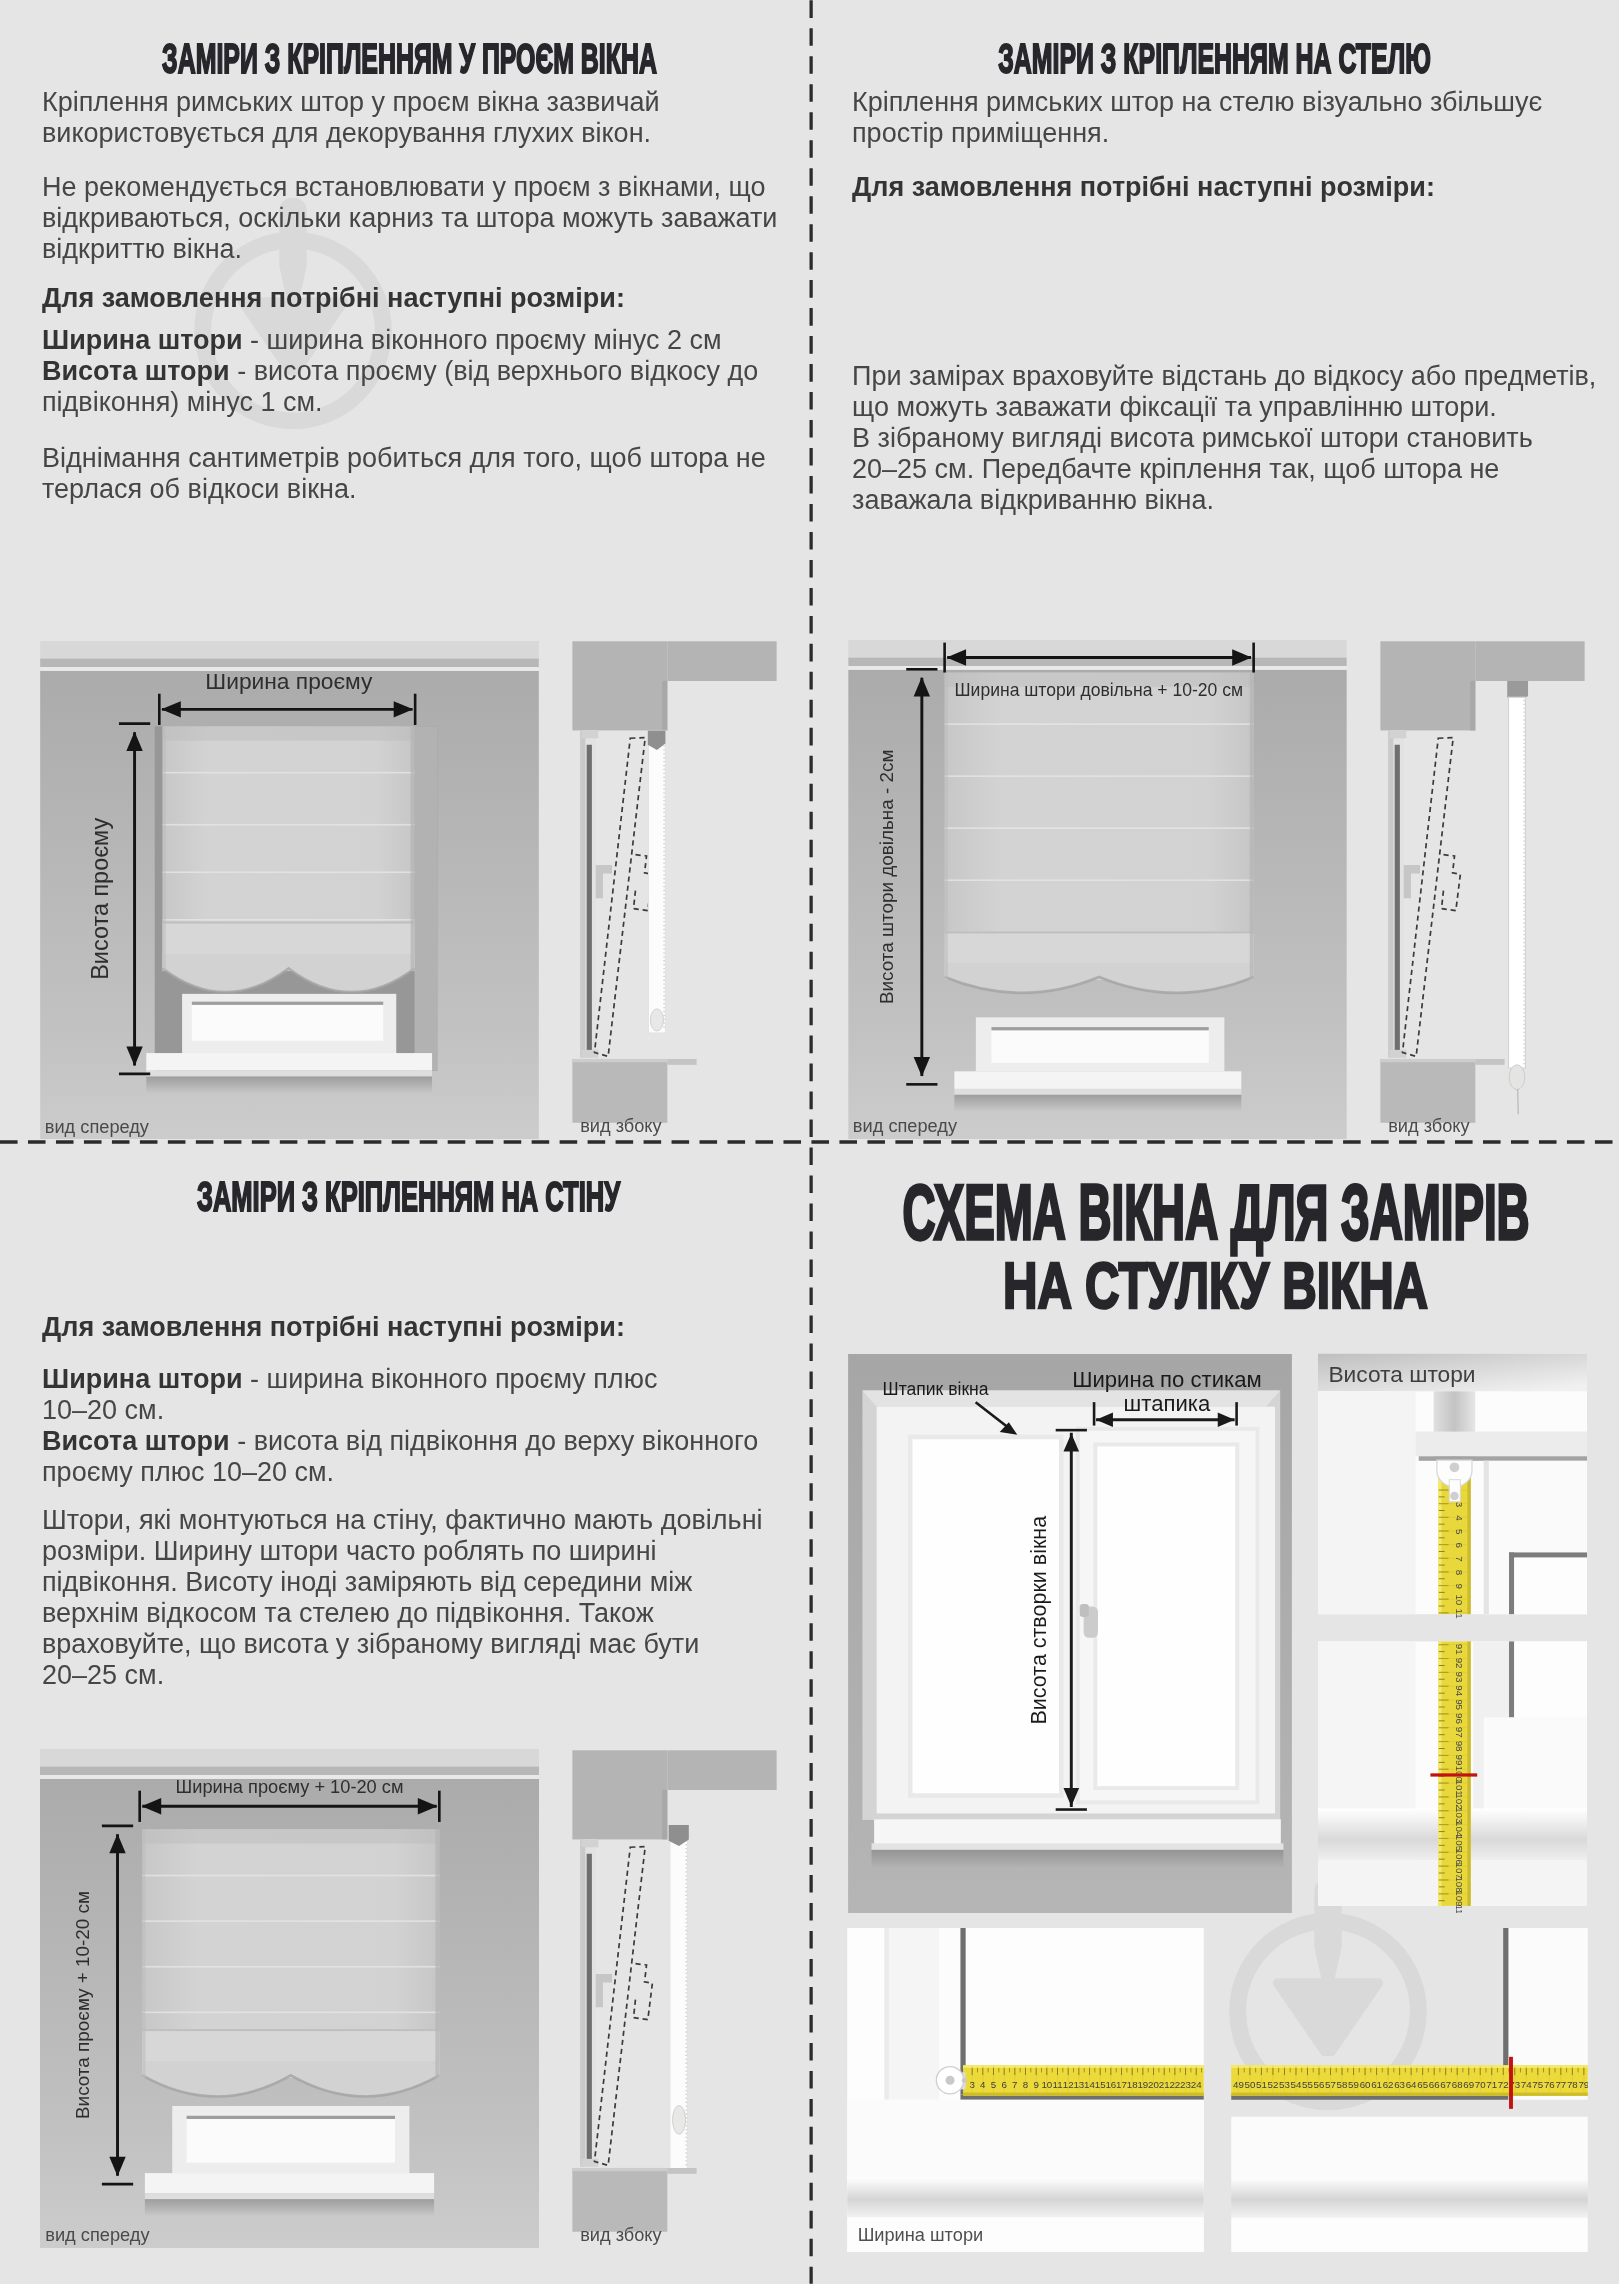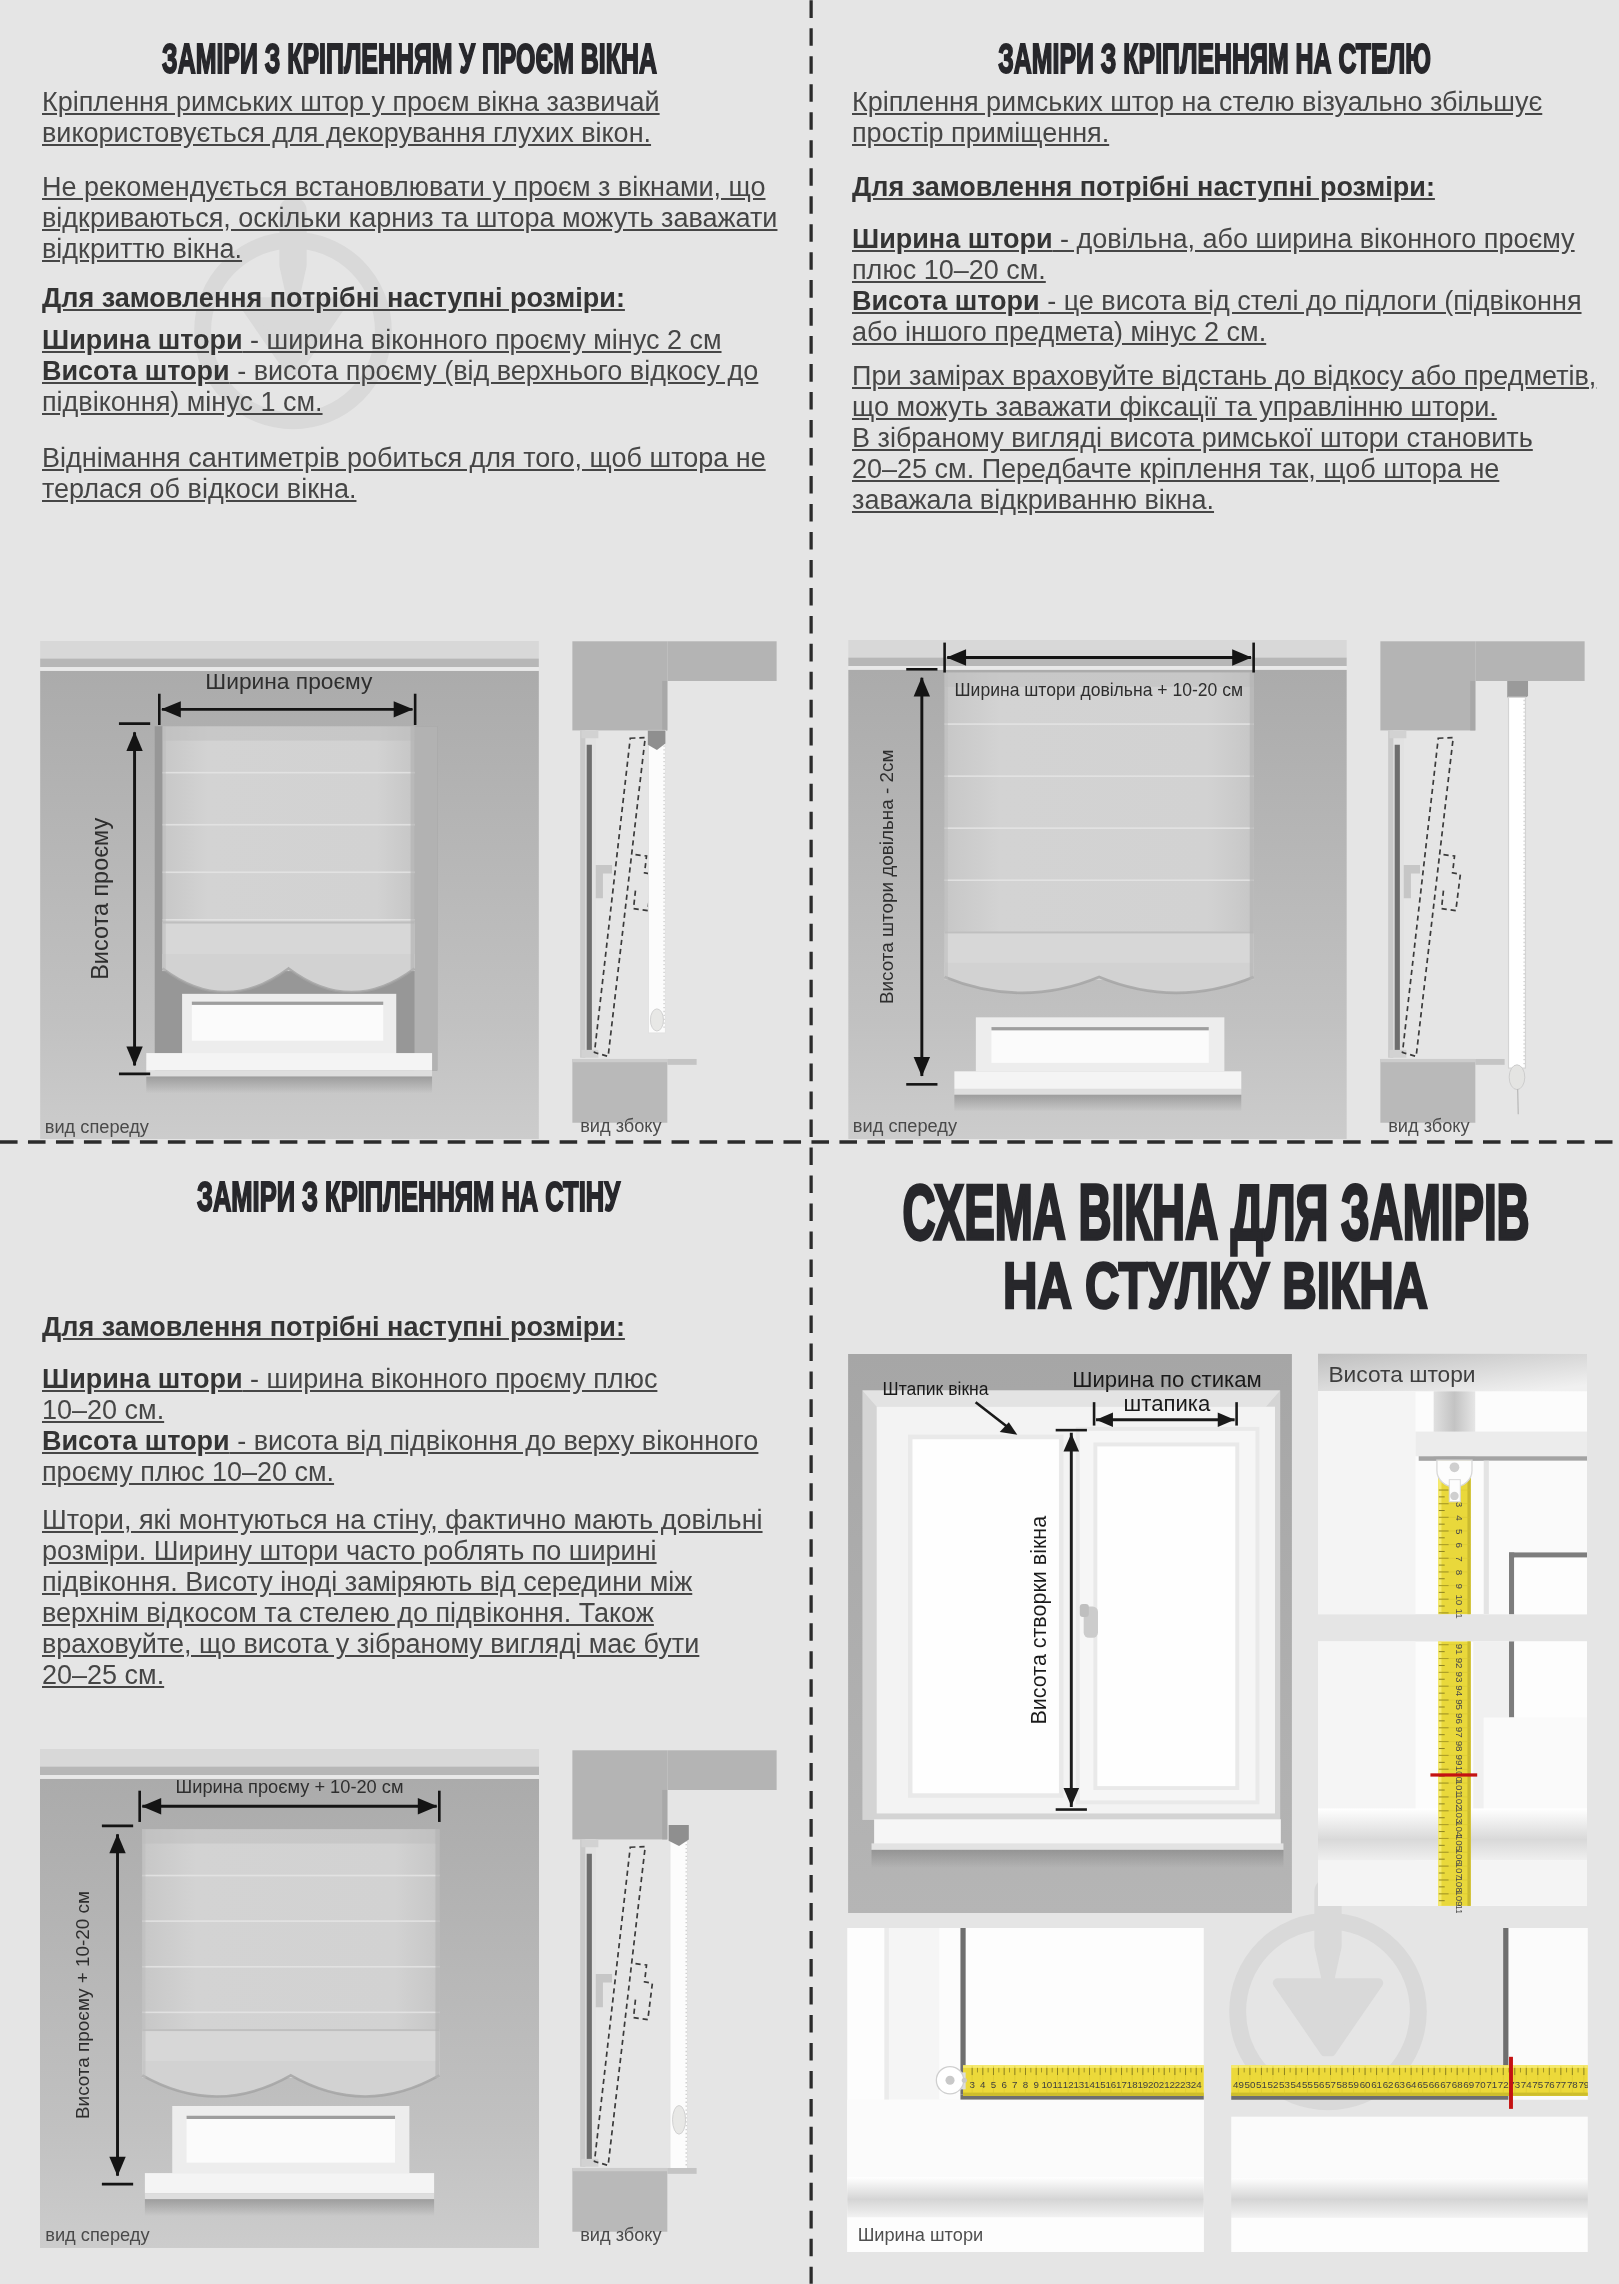--- a/index.html
+++ b/index.html
@@ -1,17 +1,17 @@
 <!DOCTYPE html>
 <html style="font-size:10.4px"><head><meta charset="utf-8">
 <style>
 html,body{margin:0;padding:0;background:#fff;}
 #page{position:relative;width:1619px;height:2284px;background:#e5e5e5;overflow:hidden;
  font-family:"Liberation Sans",sans-serif;}
-.t{position:absolute;color:#464646;font-size:27px;line-height:31px;letter-spacing:0;white-space:pre;text-decoration:underline;}
+.t{position:absolute;color:#464646;font-size:27px;line-height:31px;letter-spacing:0;white-space:pre;}
 .t b{color:#343434;text-align:right;}
 .title{position:absolute;color:#27272b;font-weight:bold;white-space:pre;}
 svg{position:absolute;display:block;}
 .lbl{fill:#2e2e2e;font-family:"Liberation Sans",sans-serif;}
 .cap{fill:#4a4a4a;font-family:"Liberation Sans",sans-serif;font-size:28px;}
 </style></head><body>
 <div id="page">
 
 <svg width="1619" height="2284" style="left:0;top:0;z-index:5;pointer-events:none" viewBox="0 0 2488 3509">
 <line x1="1246.5" y1="0" x2="1246.5" y2="3509" stroke="#2b2b2b" stroke-width="5" stroke-dasharray="27 16"></line>
@@ -43,21 +43,20 @@
 
 <div class="t" style="left:42px;top:325px;z-index:1"><b>Ширина штори</b> - ширина віконного проєму мінус 2 см<br><b>Висота штори</b> - висота проєму (від верхнього відкосу до<br>підвіконня) мінус 1 см.</div>
 
 <div class="t" style="left:42px;top:443px;z-index:1">Віднімання сантиметрів робиться для того, щоб штора не<br>терлася об відкоси вікна.</div>
 
 
 <div class="t" style="left:852px;top:87px;z-index:1">Кріплення римських штор на стелю візуально збільшує<br>простір приміщення.</div>
 
 <div class="t" style="left:852px;top:172px;z-index:1"><b>Для замовлення потрібні наступні розміри:</b></div>
 
-<div class="t" style="left:852px;top:224px;z-index:1"><b>Ширина штори</b> - довільна, або ширина віконного проєму<br>плюс 10–20 см.<br><b>Висота штори</b> - це висота від стелі до підлоги (підвіконня<br>або іншого предмета) мінус 2 см.</div>
 
 <div class="t" style="left:852px;top:361px;z-index:1">При замірах враховуйте відстань до відкосу або предметів,<br>що можуть заважати фіксації та управлінню штори.<br>В зібраному вигляді висота римської штори становить<br>20–25 см. Передбачте кріплення так, щоб штора не<br>заважала відкриванню вікна.</div>
 
 
 <div class="t" style="left:42px;top:1312px;z-index:1"><b>Для замовлення потрібні наступні розміри:</b></div>
 
 <div class="t" style="left:42px;top:1364px;z-index:1"><b>Ширина штори</b> - ширина віконного проєму плюс<br>10–20 см.<br><b>Висота штори</b> - висота від підвіконня до верху віконного<br>проєму плюс 10–20 см.</div>
 
 <div class="t" style="left:42px;top:1505px;z-index:1">Штори, які монтуються на стіну, фактично мають довільні<br>розміри. Ширину штори часто роблять по ширині<br>підвіконня. Висоту іноді заміряють від середини між<br>верхнім відкосом та стелею до підвіконня. Також<br>враховуйте, що висота у зібраному вигляді має бути<br>20–25 см.</div>
 

